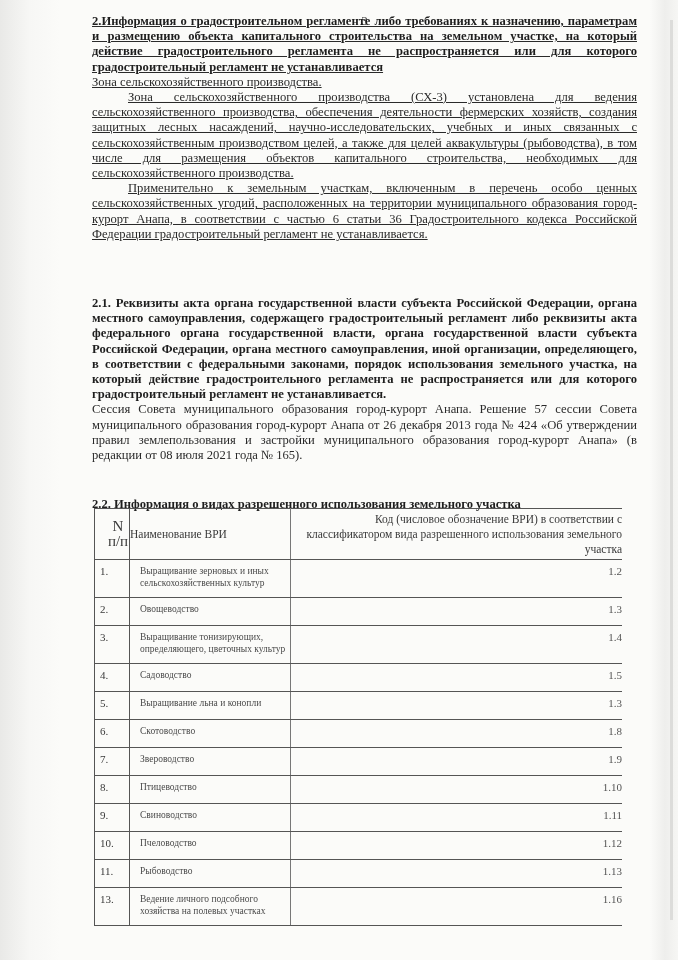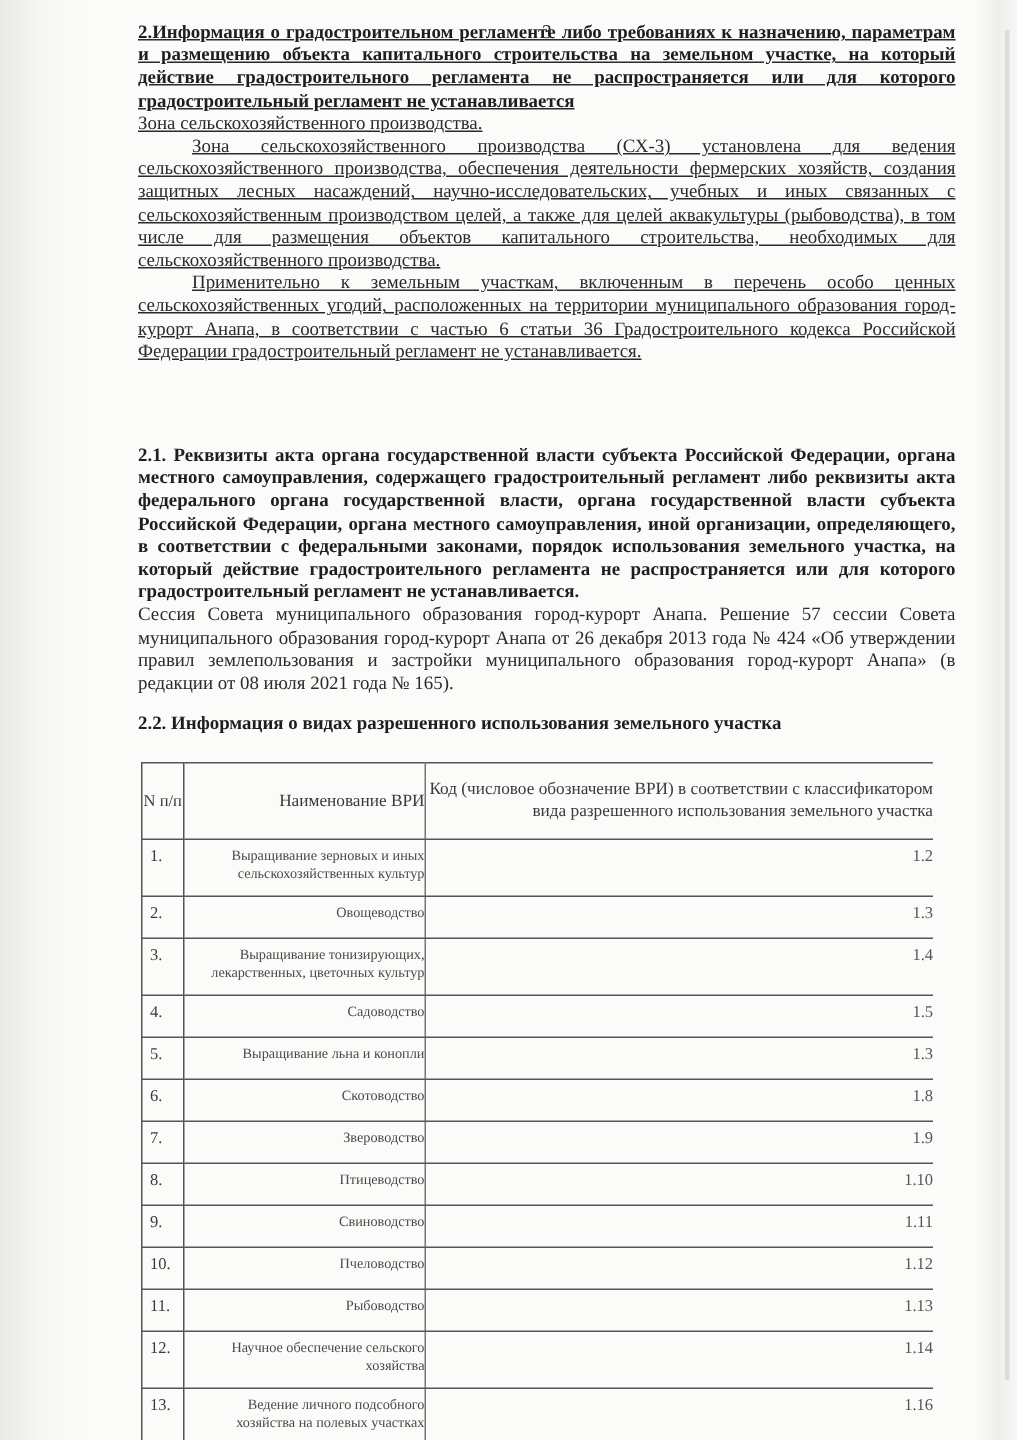--- a/index.html
+++ b/index.html
@@ -40,25 +40,25 @@
     border-bottom:1.2px solid #555;
     padding:0;
     vertical-align:top;
     font-weight:normal;
   }
   table.vri td.num, table.vri th.num {
     width:22px; border-left:1px solid #555; border-right:1px solid #555;
     text-align:left; padding-left:5px; font-size:11px; color:#3a3a3a;
   }
   table.vri td.name, table.vri th.name {
-    width:150px; border-right:1px solid #777; text-align:right;
+    width:150px; border-right:1px solid #777; text-align:left;
   }
   table.vri td.code, table.vri th.code { text-align:right; }
   table.vri th { font-size:11.5px; color:#3a3a3a; line-height:15px; vertical-align:middle; }
-  table.vri th.num { padding-left:0; text-align:center; font-size:11px; }
+  table.vri th.num { padding-left:12px; text-align:center; font-size:15px; }
   table.vri tr.hdr th { height:50px; }
   table.vri td { padding-top:5px; }
   table.vri td.code { font-size:11px; color:#555; }
   table.vri td.name { line-height:12px;padding-left:10px; }
   tr.h1 td { height:22px; }
   tr.h2 td { height:32px; }
 </style>
 </head>
 <body>
 
@@ -73,21 +73,21 @@
       <p class="para">Зона сельскохозяйственного производства.</p>
       <p class="para indent">Зона сельскохозяйственного производства (СХ-3) установлена для ведения сельскохозяйственного производства, обеспечения деятельности фермерских хозяйств, создания защитных лесных насаждений, научно-исследовательских, учебных и иных связанных с сельскохозяйственным производством целей, а также для целей аквакультуры (рыбоводства), в том числе для размещения объектов капитального строительства, необходимых для сельскохозяйственного производства.</p>
       <p class="para indent">Применительно к земельным участкам, включенным в перечень особо ценных сельскохозяйственных угодий, расположенных на территории муниципального образования город-курорт Анапа, в соответствии с частью 6 статьи 36 Градостроительного кодекса Российской Федерации градостроительный регламент не устанавливается.</p>
     </div>
 
     <div class="block" style="top:296px;">
       <p class="para bold">2.1. Реквизиты акта органа государственной власти субъекта Российской Федерации, органа местного самоуправления, содержащего градостроительный регламент либо реквизиты акта федерального органа государственной власти, органа государственной власти субъекта Российской Федерации, органа местного самоуправления, иной организации, определяющего, в соответствии с федеральными законами, порядок использования земельного участка, на который действие градостроительного регламента не распространяется или для которого градостроительный регламент не устанавливается.</p>
       <p class="para">Сессия Совета муниципального образования город-курорт Анапа. Решение 57 сессии Совета муниципального образования город-курорт Анапа от 26 декабря 2013 года № 424 «Об утверждении правил землепользования и застройки муниципального образования город-курорт Анапа» (в редакции от 08 июля 2021 года № 165).</p>
     </div>
 
-    <div class="block" style="top:475px;">
+    <div class="block" style="top:497px;">
       <p class="para bold">2.2. Информация о видах разрешенного использования земельного участка</p>
     </div>
 
     <table class="vri">
       <tbody>
           <tr class="hdr">
         <th class="num">N п/п</th>
         <th class="name">Наименование ВРИ</th>
         <th class="code">Код (числовое обозначение ВРИ) в соответствии с классификатором вида разрешенного использования земельного участка</th>
       </tr>
@@ -96,21 +96,21 @@
         <td class="name">Выращивание зерновых и иных сельскохозяйственных культур</td>
         <td class="code">1.2</td>
       </tr>
       <tr class="h1">
         <td class="num">2.</td>
         <td class="name">Овощеводство</td>
         <td class="code">1.3</td>
       </tr>
       <tr class="h2">
         <td class="num">3.</td>
-        <td class="name">Выращивание тонизирующих, лекарственных, цветочных культур</td>
+        <td class="name">Выращивание тонизирующих, определяющего, цветочных культур</td>
         <td class="code">1.4</td>
       </tr>
       <tr class="h1">
         <td class="num">4.</td>
         <td class="name">Садоводство</td>
         <td class="code">1.5</td>
       </tr>
       <tr class="h1">
         <td class="num">5.</td>
         <td class="name">Выращивание льна и конопли</td>
@@ -140,25 +140,20 @@
         <td class="num">10.</td>
         <td class="name">Пчеловодство</td>
         <td class="code">1.12</td>
       </tr>
       <tr class="h1">
         <td class="num">11.</td>
         <td class="name">Рыбоводство</td>
         <td class="code">1.13</td>
       </tr>
       <tr class="h2">
-        <td class="num">12.</td>
-        <td class="name">Научное обеспечение сельского хозяйства</td>
-        <td class="code">1.14</td>
-      </tr>
-      <tr class="h2">
         <td class="num">13.</td>
         <td class="name">Ведение личного подсобного хозяйства на полевых участках</td>
         <td class="code">1.16</td>
       </tr>
     </tbody>
       </table>
   </div>
 </div>
 
 </body></html>

